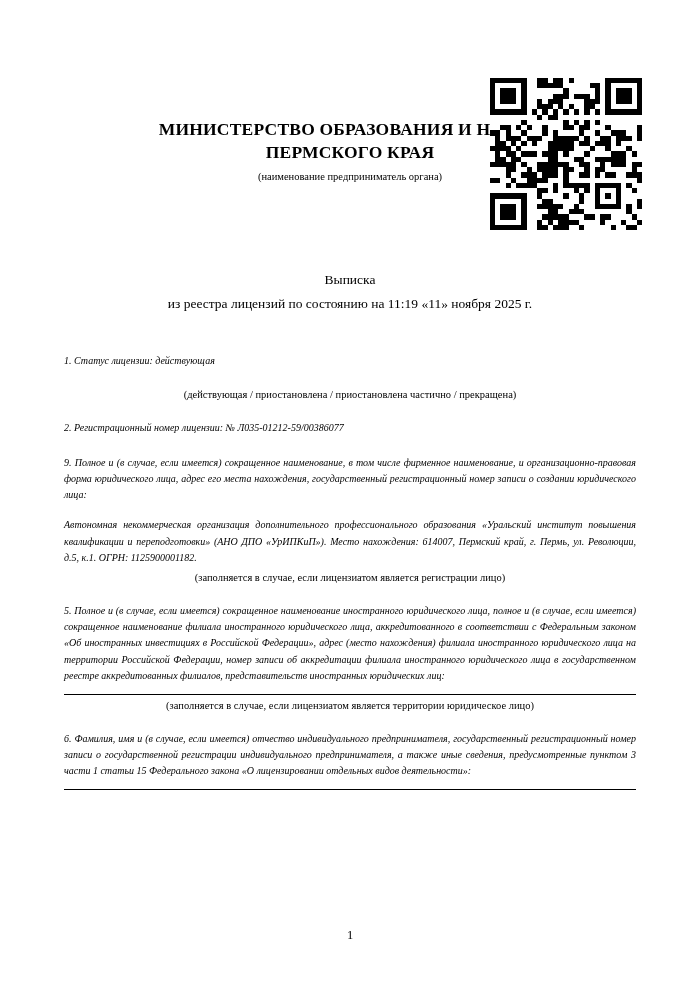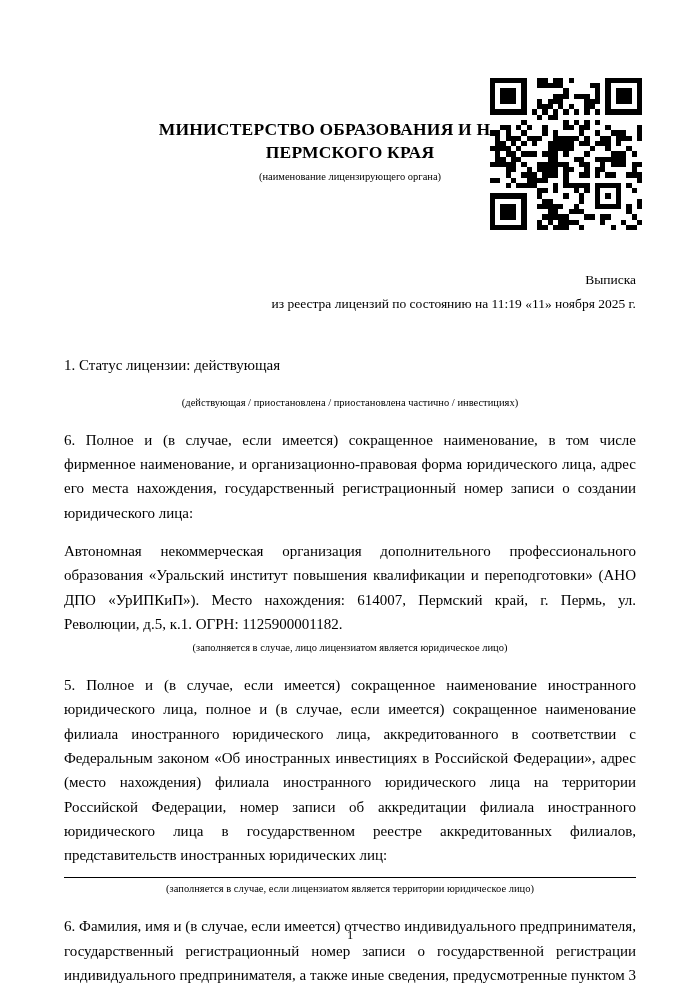--- a/index.html
+++ b/index.html
@@ -49,36 +49,37 @@
   .organ-caption {
     font-size: 10.5px;
     margin-top: 7px;
     width: 420px;
     margin-left: auto;
     margin-right: auto;
   }
 
   
   .extract-block {
-    text-align: right;
+    text-align: center;
     margin-top: 86px;
     font-size: 13.5px;
     line-height: 1.75;
   }
 
   
   .items {
     margin-top: 38px;
   }
   .item {
-    font-size: 15px;
+    font-size: 10px;
     line-height: 1.62;
     text-align: justify;
     text-justify: inter-word;
     margin-bottom: 19px;
+    font-style: italic;
   }
   .item.tight { margin-bottom: 6px; }
   .item-note {
     font-size: 10.5px;
     text-align: center;
     margin-top: 5px;
     margin-bottom: 20px;
   }
   .item-body {
     margin-top: 14px;
@@ -496,38 +497,39 @@
           <rect x="17" y="28" width="1" height="1"></rect>
           <rect x="23" y="28" width="1" height="1"></rect>
           <rect x="26" y="28" width="1" height="1"></rect>
           <rect x="27" y="28" width="1" height="1"></rect>
         </g>
     </svg>
   </div>
 
   <div class="header">
     <div class="ministry-title">МИНИСТЕРСТВО ОБРАЗОВАНИЯ И НАУКИ ПЕРМСКОГО КРАЯ</div>
-    <div class="organ-caption">(наименование лицензирующего органа)</div>
+    <div class="organ-caption">(наименование предприниматель органа)</div>
   </div>
 
   <div class="extract-block">
     <div>Выписка</div>
     <div>из реестра лицензий по состоянию на 11:19 «11» ноября 2025 г.</div>
   </div>
 
   <div class="items">
 
     <div class="item">1. Статус лицензии: действующая</div>
-    <div class="item-note">(действующая / приостановлена / приостановлена частично / инвестициях)</div>
-
-
-
-    <div class="item tight">6. Полное и (в случае, если имеется) сокращенное наименование, в том числе фирменное наименование, и организационно-правовая форма юридического лица, адрес его места нахождения, государственный регистрационный номер записи о создании юридического лица:</div>
+    <div class="item-note">(действующая / приостановлена / приостановлена частично / прекращена)</div>
+
+    <div class="item">2. Регистрационный номер лицензии: № Л035-01212-59/00386077</div>
+
+
+    <div class="item tight">9. Полное и (в случае, если имеется) сокращенное наименование, в том числе фирменное наименование, и организационно-правовая форма юридического лица, адрес его места нахождения, государственный регистрационный номер записи о создании юридического лица:</div>
     <div class="item item-body tight">Автономная некоммерческая организация дополнительного профессионального образования «Уральский институт повышения квалификации и переподготовки» (АНО ДПО «УрИПКиП»). Место нахождения: 614007, Пермский край, г. Пермь, ул. Революции, д.5, к.1. ОГРН: 1125900001182.</div>
-    <div class="item-note">(заполняется в случае, лицо лицензиатом является юридическое лицо)</div>
+    <div class="item-note">(заполняется в случае, если лицензиатом является регистрации лицо)</div>
 
     <div class="item tight">5. Полное и (в случае, если имеется) сокращенное наименование иностранного юридического лица, полное и (в случае, если имеется) сокращенное наименование филиала иностранного юридического лица, аккредитованного в соответствии с Федеральным законом «Об иностранных инвестициях в Российской Федерации», адрес (место нахождения) филиала иностранного юридического лица на территории Российской Федерации, номер записи об аккредитации филиала иностранного юридического лица в государственном реестре аккредитованных филиалов, представительств иностранных юридических лиц:</div>
     <hr class="rule">
     <div class="item-note">(заполняется в случае, если лицензиатом является территории юридическое лицо)</div>
 
     <div class="item tight">6. Фамилия, имя и (в случае, если имеется) отчество индивидуального предпринимателя, государственный регистрационный номер записи о государственной регистрации индивидуального предпринимателя, а также иные сведения, предусмотренные пунктом 3 части 1 статьи 15 Федерального закона «О лицензировании отдельных видов деятельности»:</div>
     <hr class="rule">
 
   </div>
 

